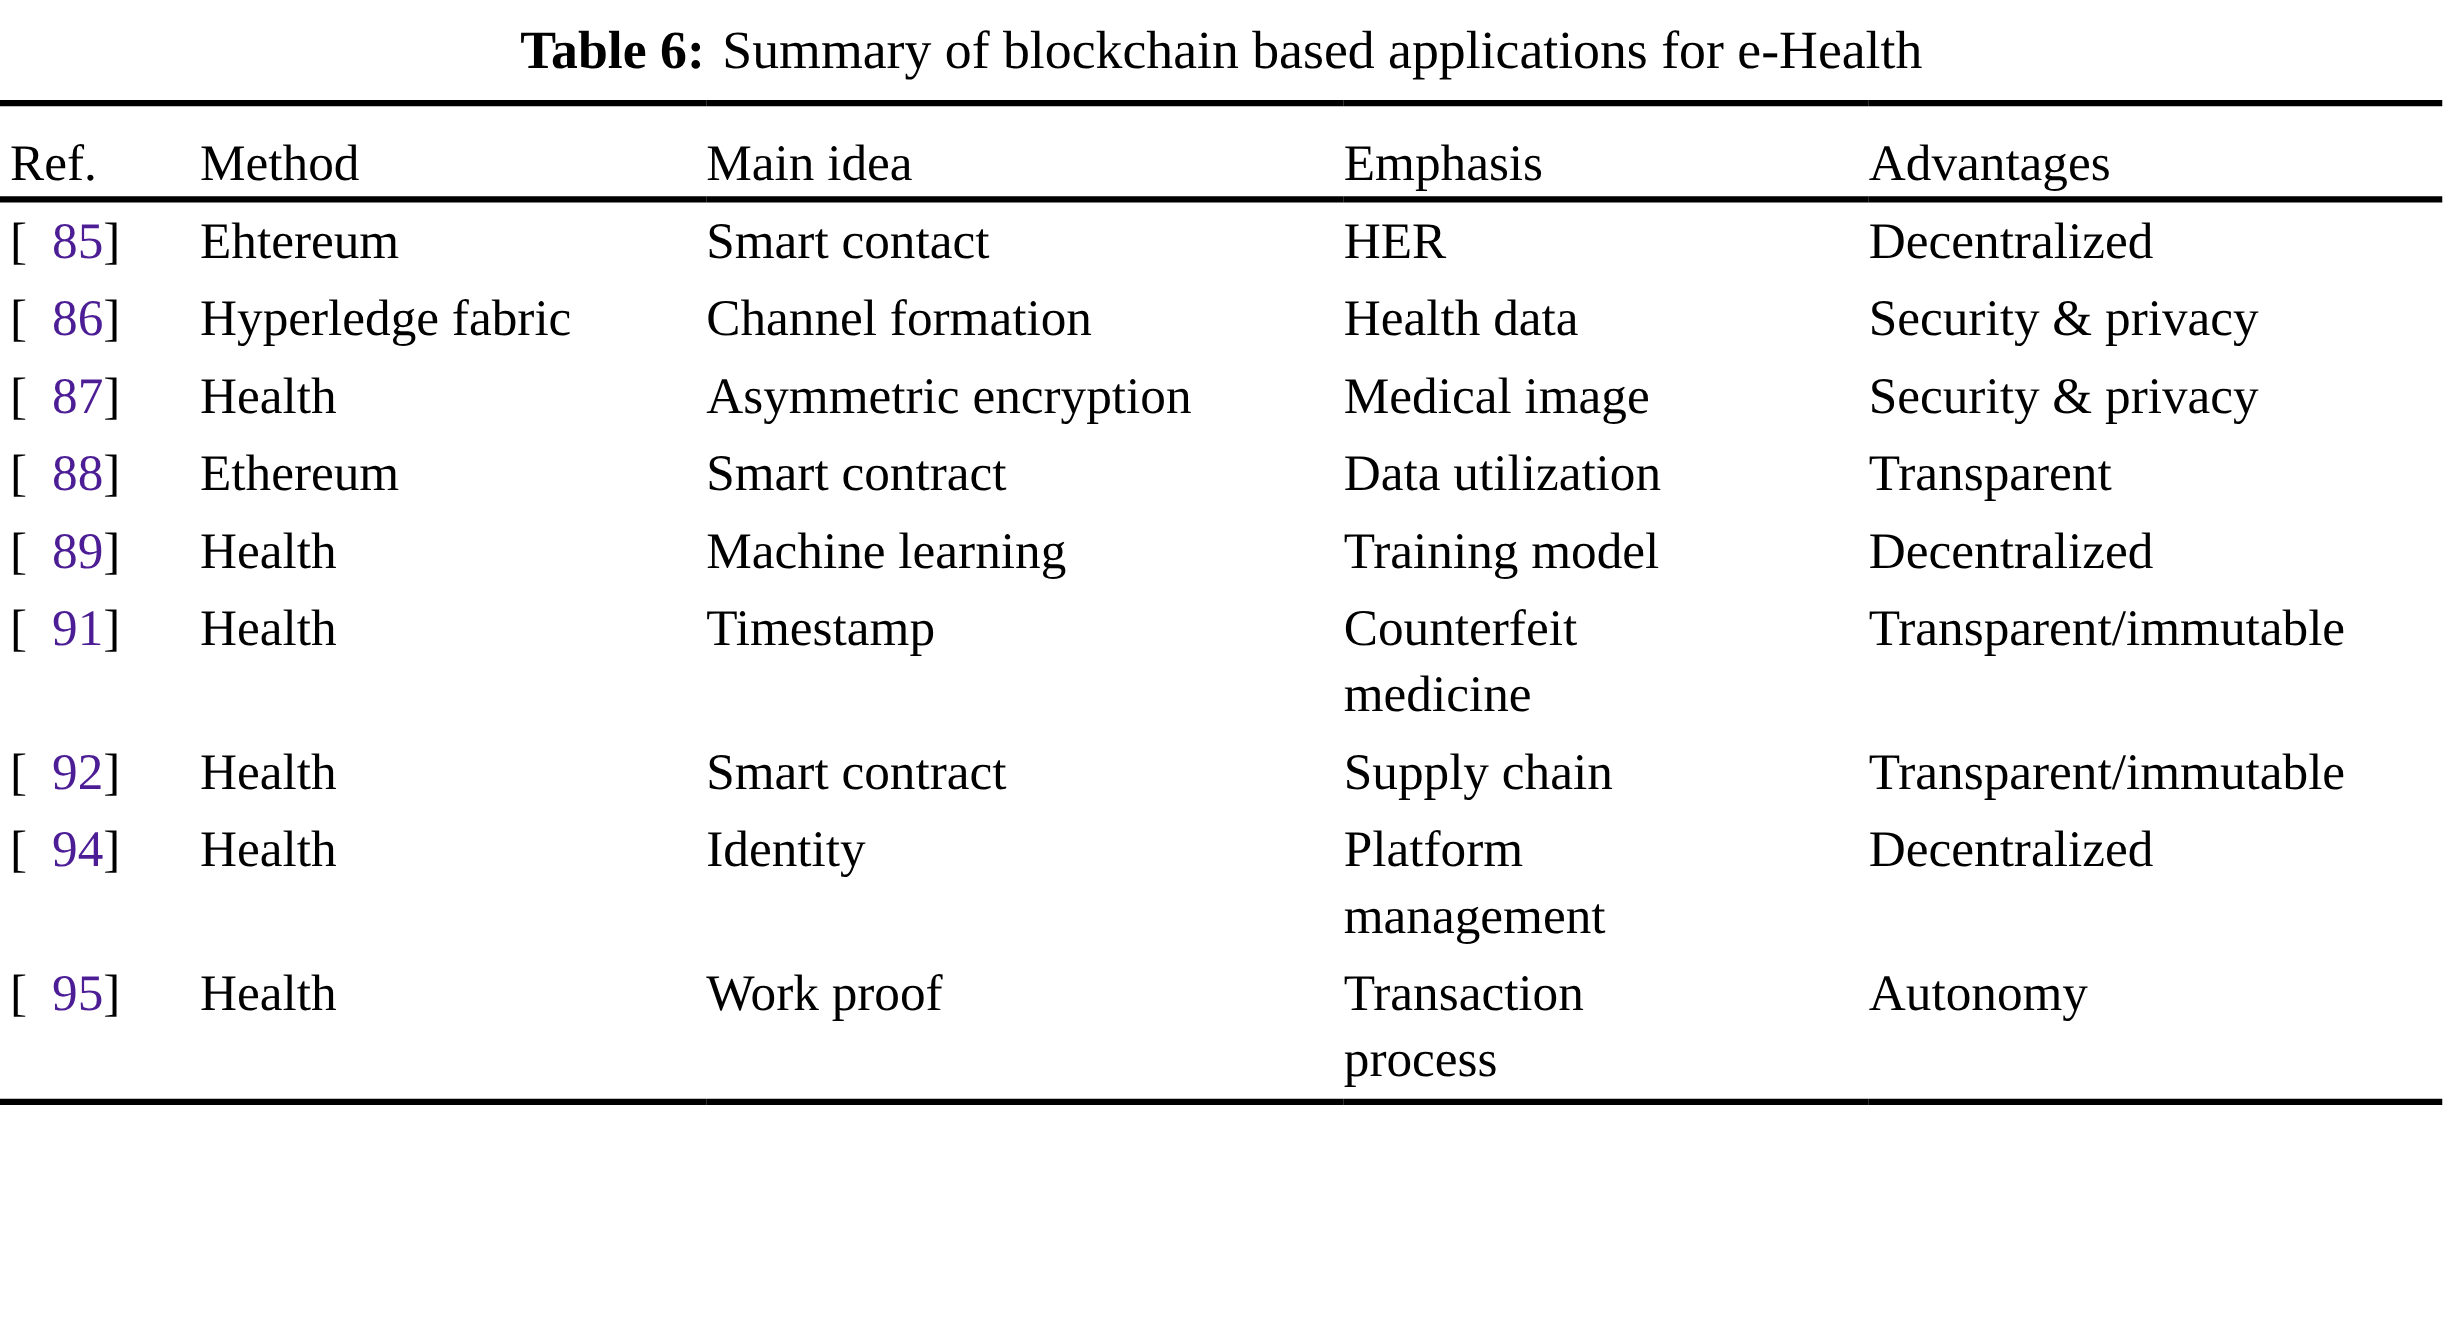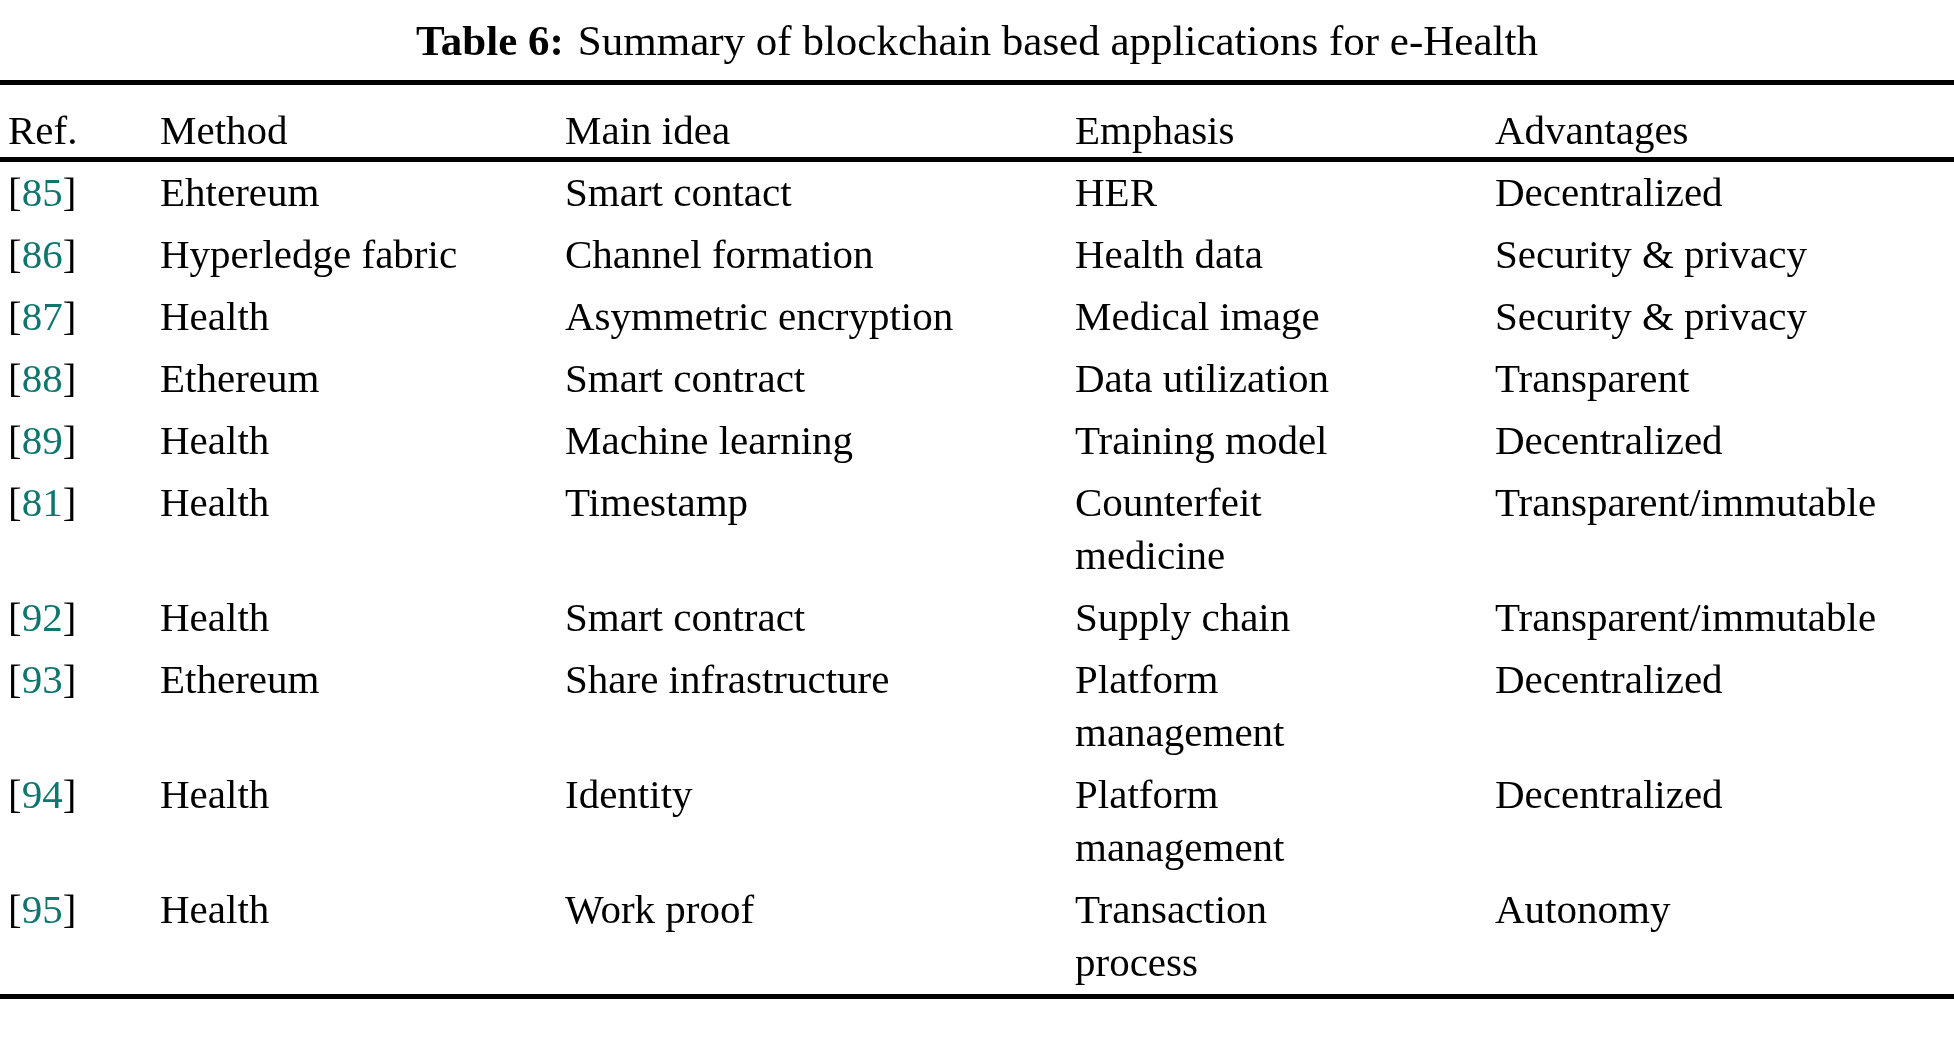--- a/index.html
+++ b/index.html
@@ -55,23 +55,24 @@
     line-height: 53px;
     padding: 4px 0 5px 0;
   }
   th:first-child, td:first-child {
     padding-left: 8px;
   }
   td.emphasis-cell {
     white-space: pre-line;
   }
   .ref-link {
-    color: #0f766e;
+    color: #4c1d95;
     cursor: pointer;
     text-decoration: none;
+    margin-left: 20px;
   }
   .bracket {
     color: #000;
   }
 </style>
 </head>
 <body>
 
 <div class="page">
 
@@ -126,41 +127,33 @@
         <td class="advantages-cell">Transparent</td>
       </tr>
       <tr>
         <td class="ref-cell"><span class="bracket">[</span><span class="ref-link">89</span><span class="bracket">]</span></td>
         <td class="method-cell">Health</td>
         <td class="main-idea-cell">Machine learning</td>
         <td class="emphasis-cell">Training model</td>
         <td class="advantages-cell">Decentralized</td>
       </tr>
       <tr>
-        <td class="ref-cell"><span class="bracket">[</span><span class="ref-link">81</span><span class="bracket">]</span></td>
+        <td class="ref-cell"><span class="bracket">[</span><span class="ref-link">91</span><span class="bracket">]</span></td>
         <td class="method-cell">Health</td>
         <td class="main-idea-cell">Timestamp</td>
         <td class="emphasis-cell">Counterfeit
 medicine</td>
         <td class="advantages-cell">Transparent/immutable</td>
       </tr>
       <tr>
         <td class="ref-cell"><span class="bracket">[</span><span class="ref-link">92</span><span class="bracket">]</span></td>
         <td class="method-cell">Health</td>
         <td class="main-idea-cell">Smart contract</td>
         <td class="emphasis-cell">Supply chain</td>
         <td class="advantages-cell">Transparent/immutable</td>
-      </tr>
-      <tr>
-        <td class="ref-cell"><span class="bracket">[</span><span class="ref-link">93</span><span class="bracket">]</span></td>
-        <td class="method-cell">Ethereum</td>
-        <td class="main-idea-cell">Share infrastructure</td>
-        <td class="emphasis-cell">Platform
-management</td>
-        <td class="advantages-cell">Decentralized</td>
       </tr>
       <tr>
         <td class="ref-cell"><span class="bracket">[</span><span class="ref-link">94</span><span class="bracket">]</span></td>
         <td class="method-cell">Health</td>
         <td class="main-idea-cell">Identity</td>
         <td class="emphasis-cell">Platform
 management</td>
         <td class="advantages-cell">Decentralized</td>
       </tr>
       <tr>

